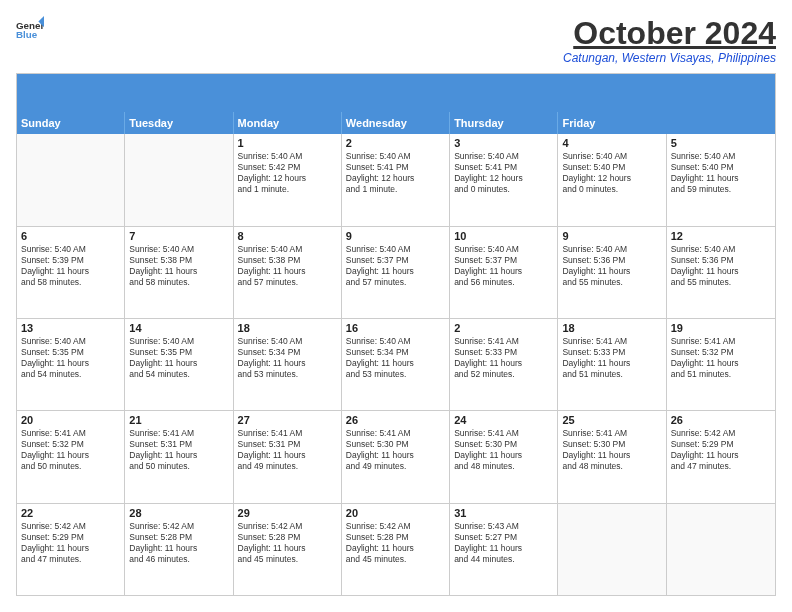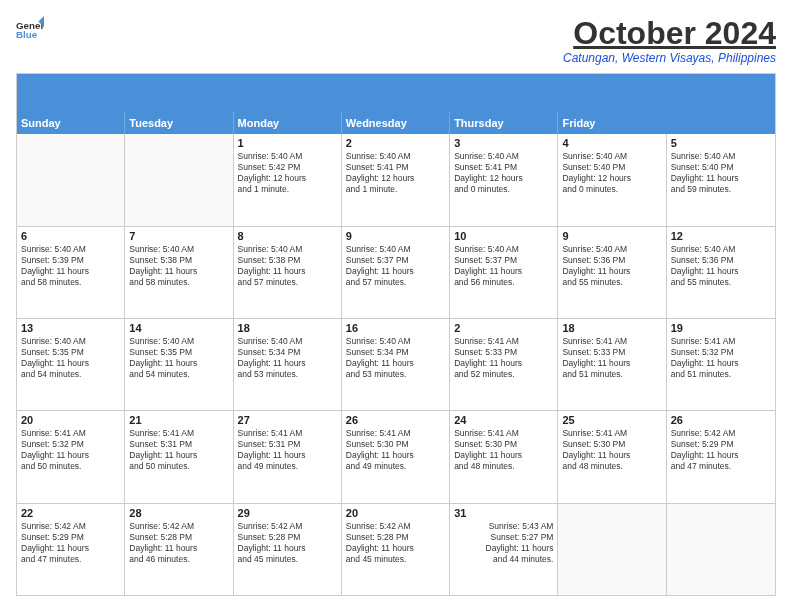--- a/index.html
+++ b/index.html
@@ -346,21 +346,21 @@
           </div>
           <div class="cal-cell">
             <div class="day-num">20</div>
             <div class="cell-text" style="white-space: pre-line;">Sunrise: 5:42 AM
 Sunset: 5:28 PM
 Daylight: 11 hours
 and 45 minutes.</div>
           </div>
           <div class="cal-cell">
             <div class="day-num">31</div>
-            <div class="cell-text" style="white-space: pre-line; text-align: right;">Sunrise: 5:43 AM
+            <div class="cell-text" style="white-space: pre-line;">Sunrise: 5:43 AM
 Sunset: 5:27 PM
 Daylight: 11 hours
 and 44 minutes.</div>
           </div>
           <div class="cal-cell empty"></div>
           <div class="cal-cell empty"></div>
         </div>
       </div>
   </div>
 </div>

